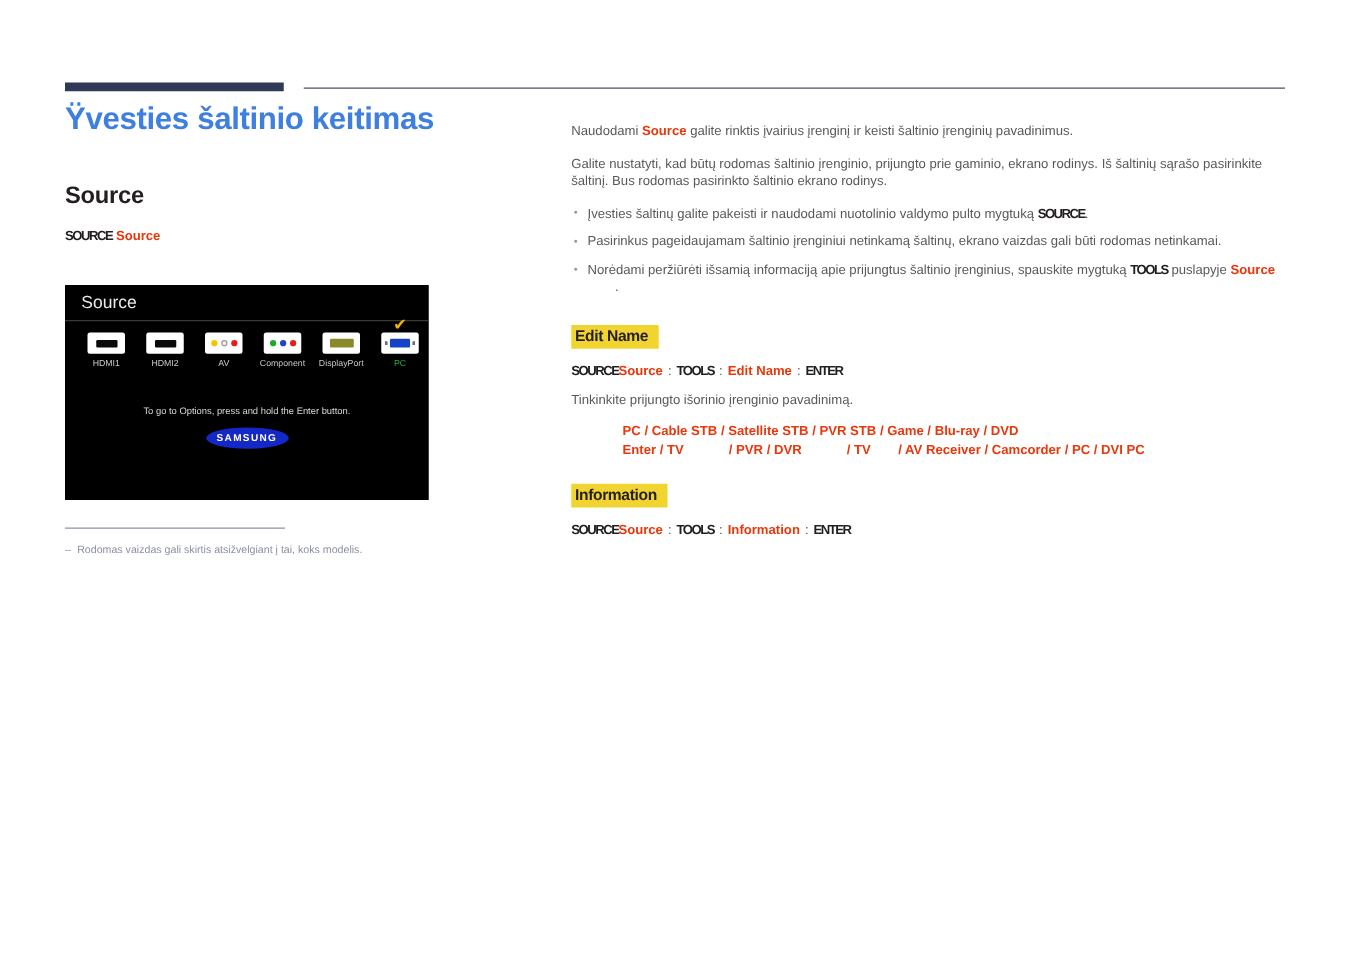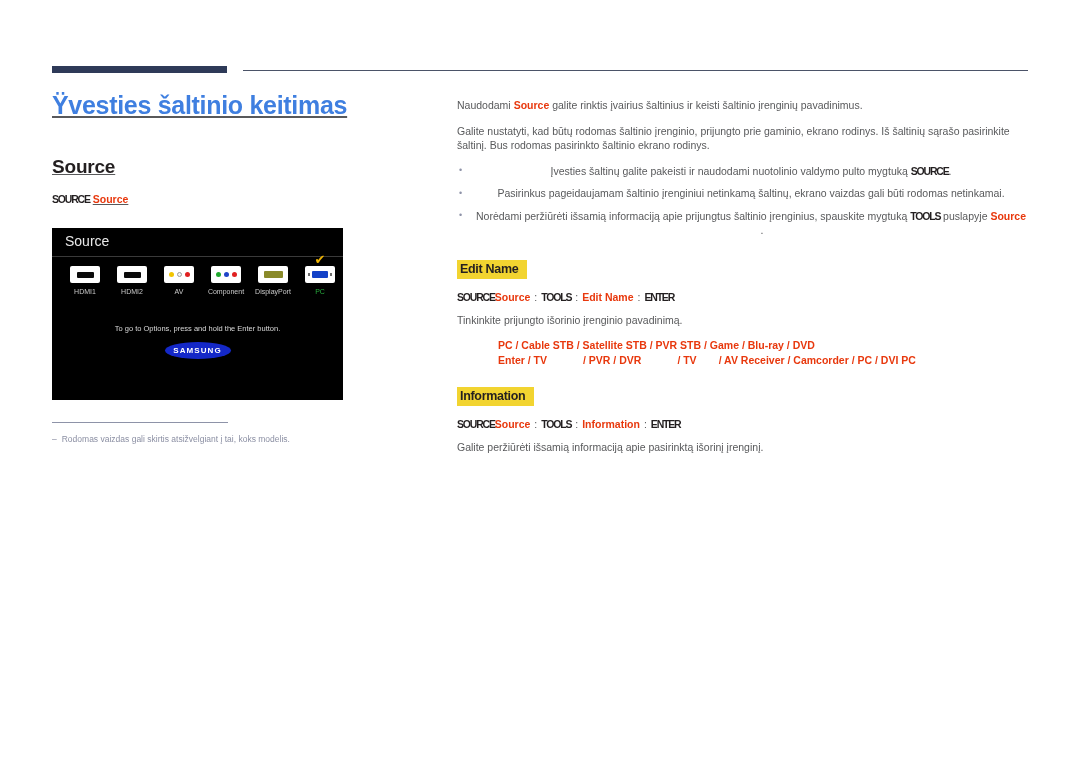--- a/index.html
+++ b/index.html
@@ -17,21 +17,21 @@
   .rule-thick{
     position:absolute;left:52px;top:66px;width:175px;height:7px;
     background:#2e3a58;
   }
   .rule-thin{
     position:absolute;left:243px;top:70px;width:785px;height:1px;
     background:#4b5368;
   }
 
   
-  .left-col{position:absolute;left:52px;top:90px;width:370px;text-decoration:underline;}
+  .left-col{position:absolute;left:52px;top:80px;width:370px;}
   .chapter-title{
     font-size:25px;font-weight:700;color:#3f7fe0;letter-spacing:-0.3px;
     line-height:30px;margin:0 0 0 0;white-space:nowrap;
   }
   .section-title{
     font-size:19px;font-weight:700;color:#231f20;margin-top:36px;letter-spacing:-0.2px;
   }
   .crumb{
     margin-top:14px;font-size:10.5px;font-weight:700;line-height:14px;
     white-space:nowrap;
@@ -107,21 +107,21 @@
   .p{
     font-size:10.5px;line-height:14.5px;color:#58595b;margin:0 0 11px 0;
   }
   .p .red{color:#e8380d;font-weight:700;}
   .key{
     display:inline-block;color:#231f20;font-weight:700;letter-spacing:-1.2px;
   }
   ul.bullets{margin:0 0 4px 0;padding:0;list-style:none;}
   ul.bullets li{
     position:relative;padding-left:13px;font-size:10.5px;line-height:14.5px;
-    color:#58595b;margin-bottom:8px;text-align:center;
+    color:#58595b;margin-bottom:8px;
   }
   ul.bullets li:before{
     content:"\2022";position:absolute;left:2px;top:-0.5px;font-size:9px;color:#8e93a8;
   }
   ul.bullets li .red{color:#e8380d;font-weight:700;}
 
   .hl{
     display:inline-block;background:#f2d430;color:#231f20;
     font-size:12.5px;font-weight:700;padding:2px 9px 3px 3px;margin-top:14px;
     letter-spacing:-0.3px;
@@ -225,21 +225,21 @@
     </div>
   </div>
 
   <div class="foot-rule"></div>
   <div class="footnote">
     <span class="dash">–</span><span>Rodomas vaizdas gali skirtis atsižvelgiant į tai, koks modelis.</span>
   </div>
 
   <div class="right-col">
 
-    <p class="p"><span>Naudodami </span><span class="red">Source</span><span> galite rinktis įvairius šaltinius ir keisti šaltinio įrenginių pavadinimus.</span></p>
+    <p class="p"><span>Naudodami </span><span class="red">Source</span><span> galite rinktis įvairius įrenginį ir keisti šaltinio įrenginių pavadinimus.</span></p>
 
     <p class="p">Galite nustatyti, kad būtų rodomas šaltinio įrenginio, prijungto prie gaminio, ekrano rodinys. Iš šaltinių sąrašo pasirinkite šaltinį. Bus rodomas pasirinkto šaltinio ekrano rodinys.</p>
 
     <ul class="bullets">
       <li><span>Įvesties šaltinų galite pakeisti ir naudodami nuotolinio valdymo pulto mygtuką </span><span class="key">SOURCE</span><span>.</span></li>
       <li><span>Pasirinkus pageidaujamam šaltinio įrenginiui netinkamą šaltinų, ekrano vaizdas gali būti rodomas netinkamai.</span></li>
       <li><span>Norėdami peržiūrėti išsamią informaciją apie prijungtus šaltinio įrenginius, spauskite mygtuką </span><span class="key">TOOLS</span><span> puslapyje </span><span class="red">Source</span><span class="gap2"></span><span>.</span></li>
     </ul>
 
     
@@ -257,16 +257,15 @@
       <div class="devline"><span>Enter / TV</span><span class="gap"></span><span>/ PVR / DVR</span><span class="gap"></span><span>/ TV</span><span class="gap2"></span><span>/ AV Receiver / Camcorder / PC / DVI PC</span></div>
     </div>
 
     
     <div class="hl" style="margin-top:20px;">Information</div>
 
     <div class="crumb2">
       <span class="key">SOURCE</span><span>Source</span><span class="sep">:</span><span class="key">TOOLS</span><span class="sep">:</span><span>Information</span><span class="sep">:</span><span class="key">ENTER</span>
     </div>
 
-    <p class="p" style="margin-top:9px;">Galite peržiūrėti išsamią informaciją apie pasirinktą išorinį įrenginį.</p>
 
   </div>
 </div>
 
 </body></html>

